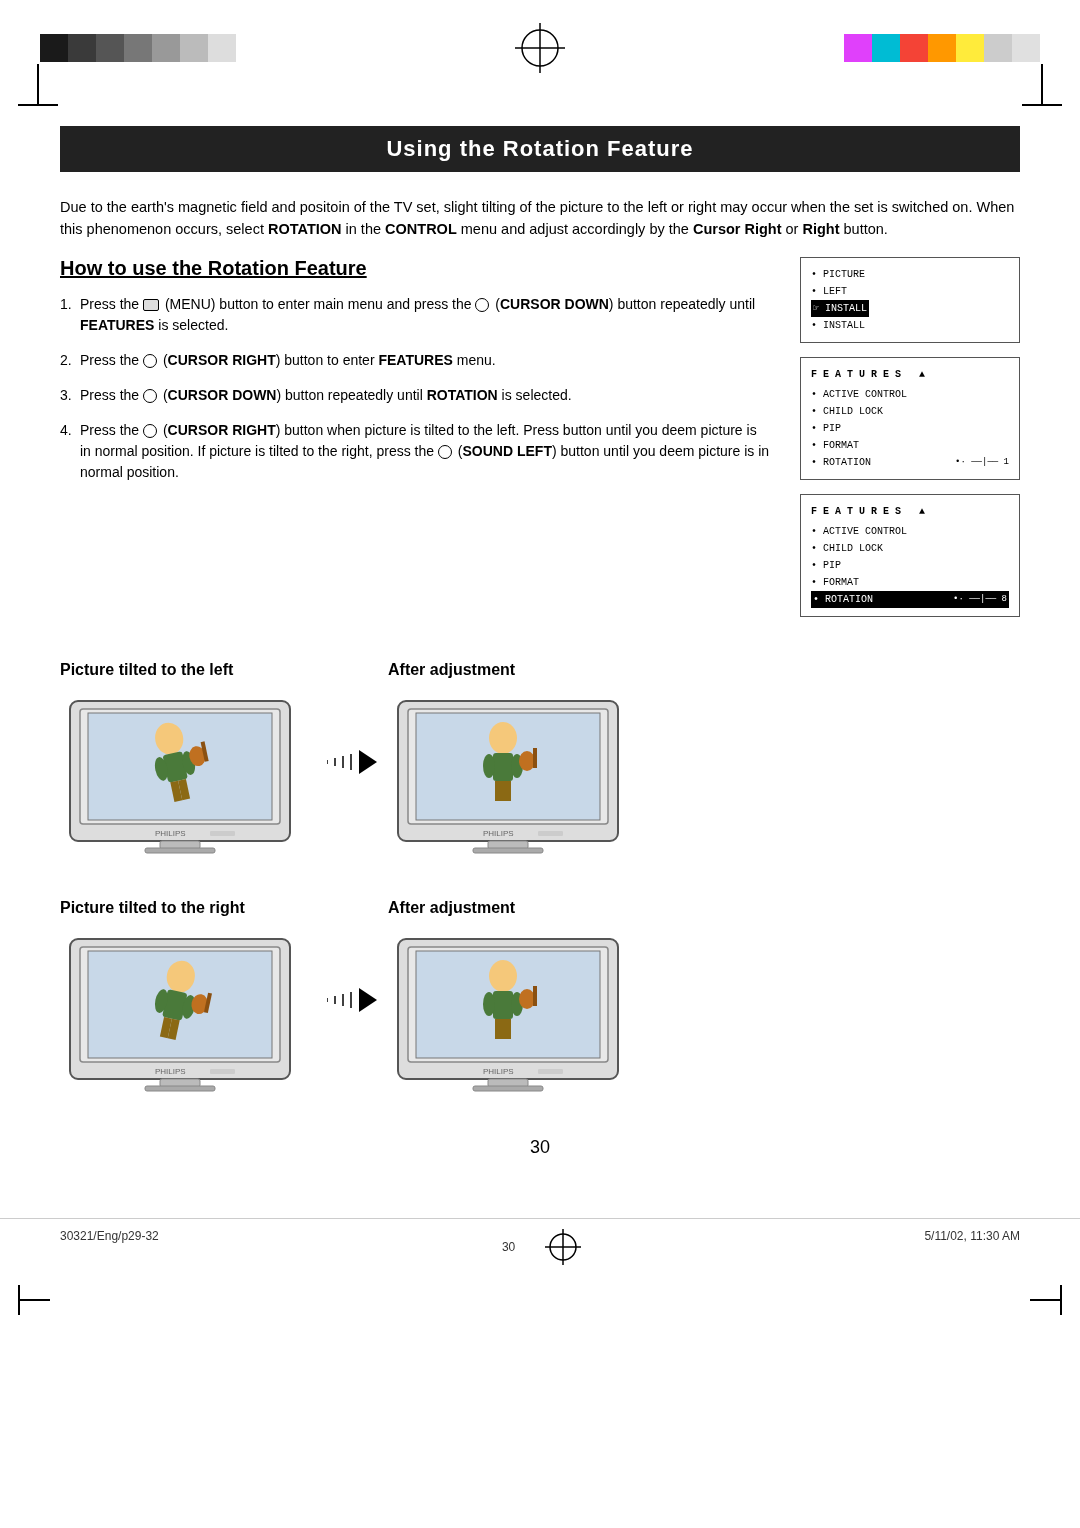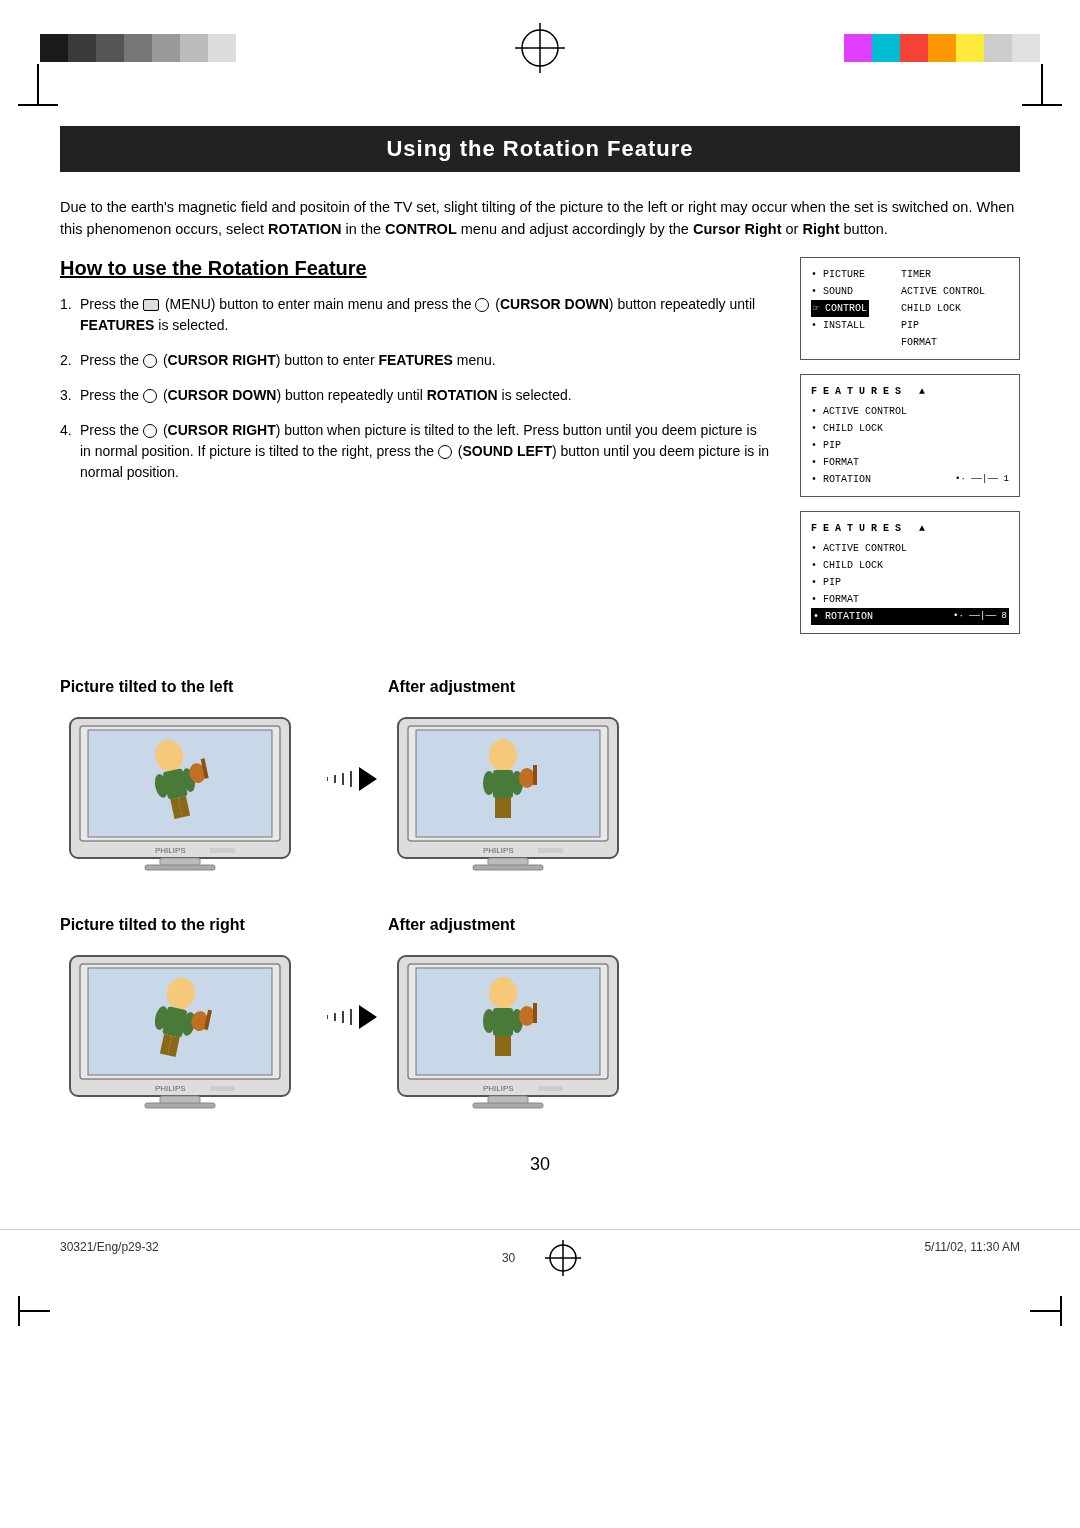--- a/index.html
+++ b/index.html
@@ -183,21 +183,21 @@
     }
 
     
     .footer {
       display: flex;
       justify-content: space-between;
       padding: 10px 60px;
       font-size: 12px;
       color: #333;
       border-top: 1px solid #ccc;
-      margin-top: 4px;
+      margin-top: 10px;
     }
 
     
     .bottom-reg {
       display: flex;
       justify-content: space-between;
       align-items: center;
       padding: 10px 18px;
     }
 
@@ -318,30 +318,23 @@
         </li>
       </ol>
     </div>
 
     <div class="menu-screenshots-col">
 
       <div class="menu-box">
         <div style="display:flex;gap:32px;font-family:'Courier New',monospace;font-size:10px;line-height:1.7">
           <div>
             <div>• PICTURE</div>
-            <div>• SOUND</div>
-            <div style="background:#000;color:#fff;padding:0 2px">☞ CONTROL</div>
+            <div>• LEFT</div>
+            <div style="background:#000;color:#fff;padding:0 2px">☞ INSTALL</div>
             <div>• INSTALL</div>
-          </div>
-          <div>
-            <div>TIMER</div>
-            <div>ACTIVE CONTROL</div>
-            <div>CHILD LOCK</div>
-            <div>PIP</div>
-            <div>FORMAT</div>
           </div>
         </div>
       </div>
 
       <div class="menu-box">
         <div style="font-family:'Courier New',monospace;font-size:10px;line-height:1.7">
           <div style="font-weight:bold;margin-bottom:3px">F E A T U R E S &nbsp; ▲</div>
           <div>• ACTIVE CONTROL</div>
           <div>• CHILD LOCK</div>
           <div>• PIP</div>

